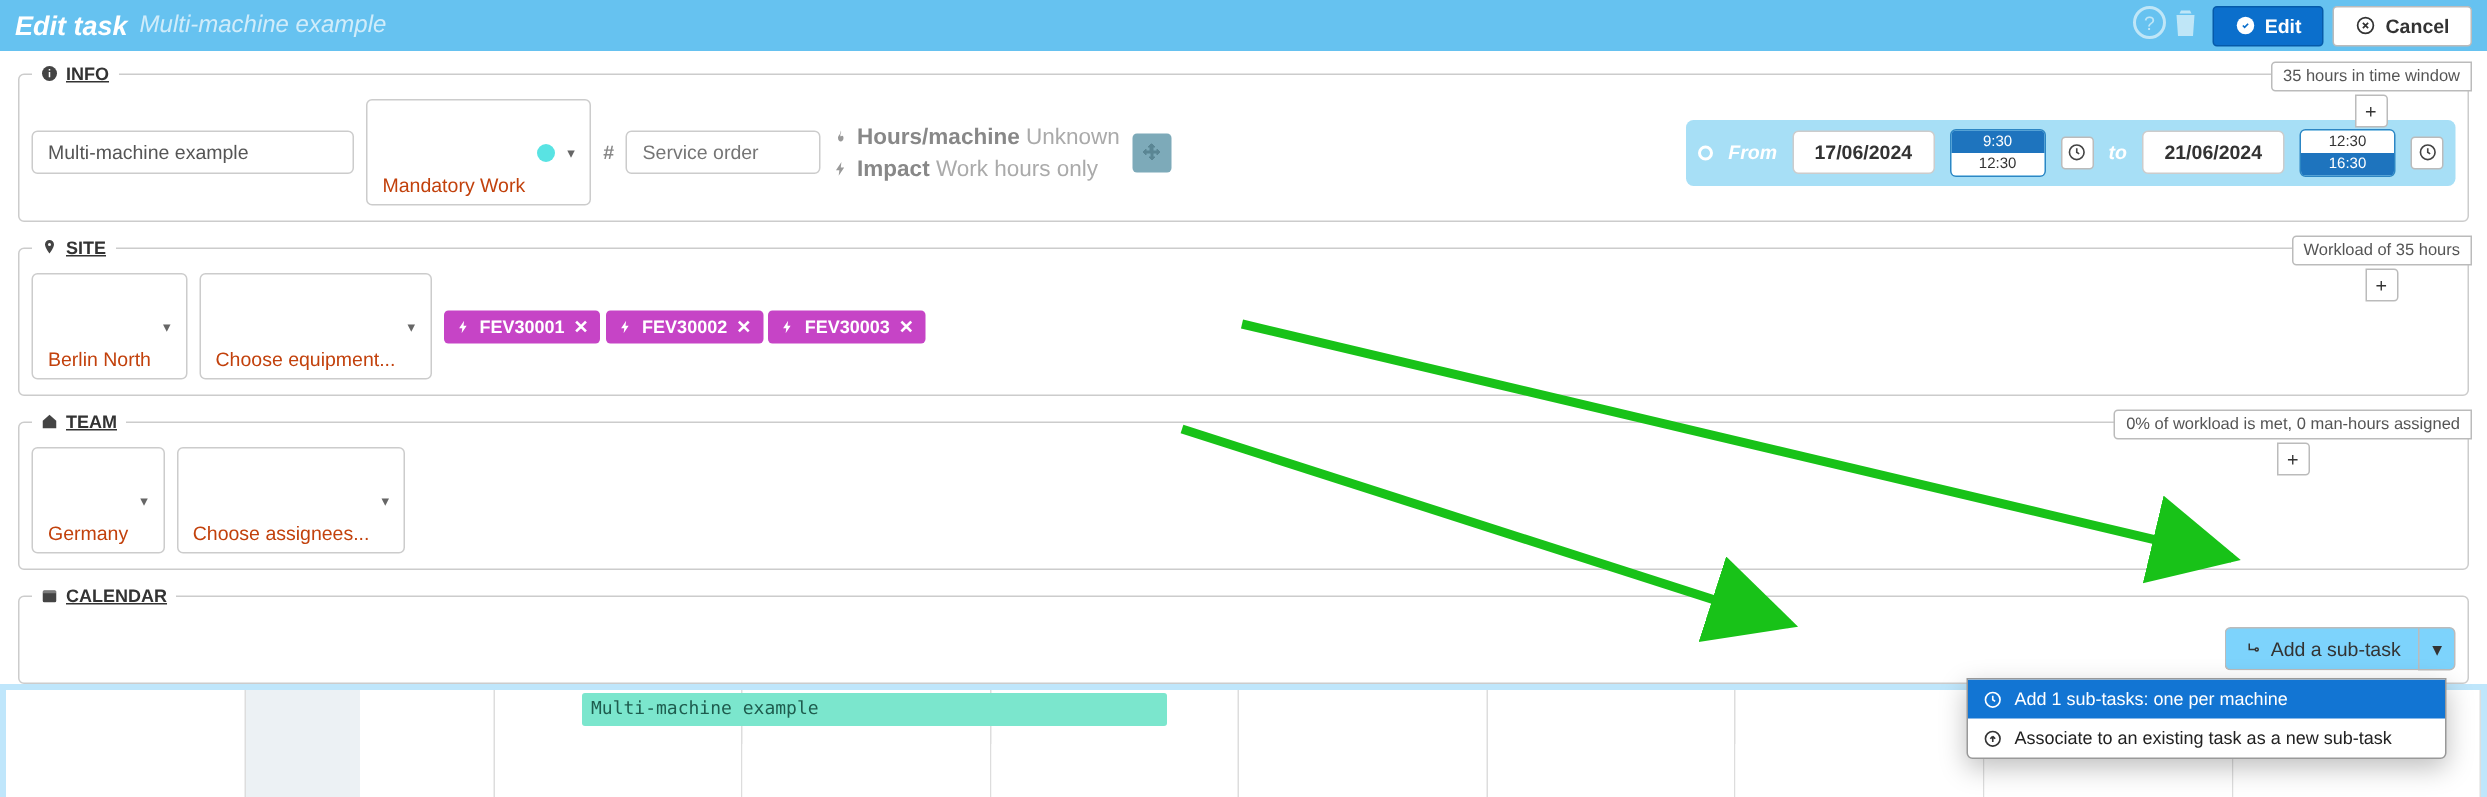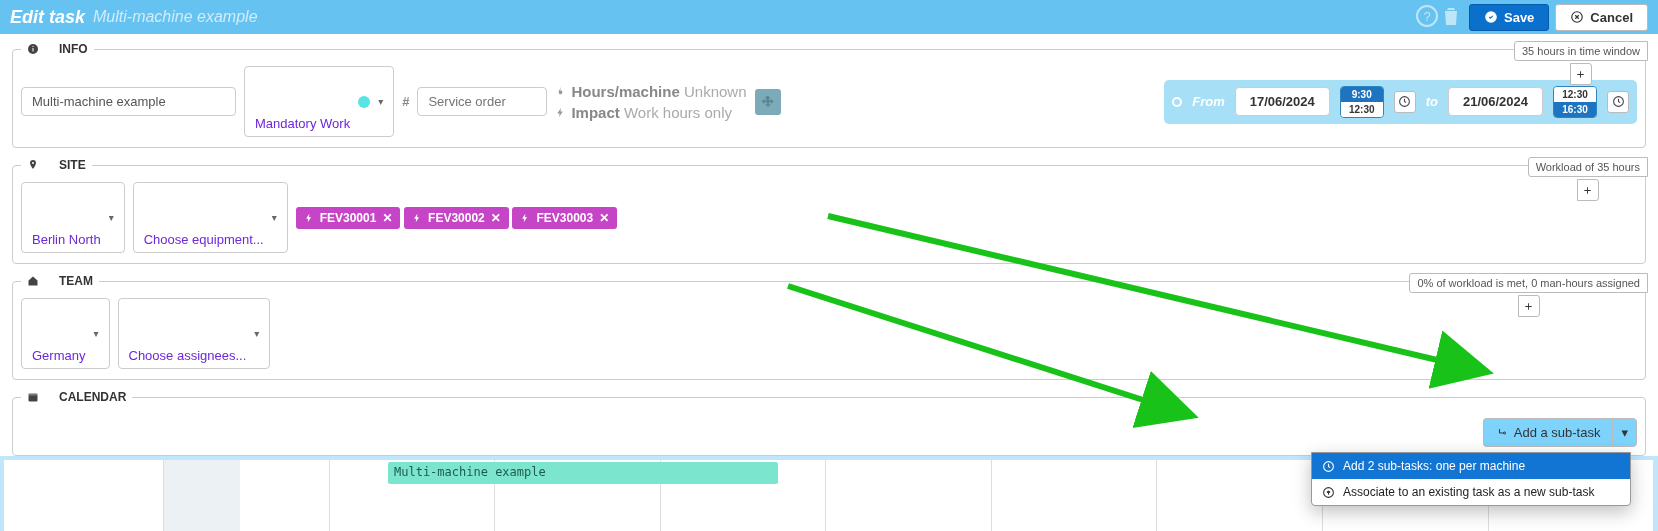--- a/index.html
+++ b/index.html
@@ -11,45 +11,45 @@
   .topbar .spacer { flex:1; }
   .topbar .iconbtn { width:24px; text-align:center; color:#bfe6f7; cursor:pointer; font-size:15px; }
   .btn { display:inline-flex; align-items:center; padding:5px 14px; border-radius:3px; border:1px solid #bbb; background:#fff; cursor:pointer; font-size:13px; font-weight:bold; gap:6px;}
   .btn-primary { background:#0b6fcc; border-color:#055aa9; color:#fff; }
   .btn-default { background:#fff; color:#333; }
   .btn svg { width:14px; height:14px; }
   .topbar .btn { margin-left:6px; }
 
   .panel-container { padding:8px 12px; }
   fieldset.panel { border:1px solid #ccc; border-radius:4px; margin:0 0 10px 0; padding:10px 8px 10px 8px; position:relative; background:#fff;}
-  fieldset.panel > legend { font-size:12px; font-weight:bold; color:#333; padding:0 6px; display:flex; align-items:center; gap:20px;}
+  fieldset.panel > legend { font-size:12px; font-weight:bold; color:#333; padding:0 6px; display:flex; align-items:center; gap:5px;text-decoration:underline;}
   fieldset.panel > legend svg { width:12px; height:12px; fill:#444;}
   .pill-right { position:absolute; top:-15px; right:-3px; display:flex; align-items:center; gap:2px;flex-direction:column; }
   .pill { background:#fff; border:1px solid #bbb; border-radius:3px 0 0 3px; font-size:11px; color:#555; padding:3px 7px; }
   .plusbtn { background:#fff; border:1px solid #bbb; border-radius:0 3px 3px 0; width:22px; height:22px; display:flex; align-items:center; justify-content:center; cursor:pointer;}
   .plusbtn svg{width:11px;height:11px;fill:#333;}
 
   .row{display:flex;align-items:center;gap:8px;flex-wrap:wrap;}
   input.text{border:1px solid #ccc;border-radius:4px;padding:6px 10px;font-size:13px;color:#555;background:#fff;}
   .select-ish{border:1px solid #ccc;border-radius:4px;padding:5px 10px;font-size:13px;display:inline-flex;align-items:center;gap:8px;cursor:pointer;background:#fff;}
   .select-ish .caret{font-size:10px;color:#666;}
-  .blue-link{color:#6d28d9;margin-top:44px;}
+  .blue-link{color:#c2410c;margin-top:44px;}
   .dot-cyan{width:12px;height:12px;border-radius:50%;background:#59e3e3;display:inline-block;}
   .hash{color:#888;font-weight:bold;}
   .meta{font-size:15px;color:#888;line-height:1.4;}
   .meta .dim{color:#aaa;}
   .meta-row{display:flex;align-items:center;gap:5px;}
   .movebox{width:26px;height:26px;background:#7daab9;border-radius:3px;display:flex;align-items:center;justify-content:center;color:#5b8694;}
   .movebox svg{width:16px;height:16px;fill:#5b8694;stroke:#5b8694;}
 
   
   .daterange{background:#a7dff6;border-radius:5px;padding:6px 8px;display:flex;align-items:center;gap:10px;margin-left:auto;}
   .daterange .lbl{color:#fff;font-weight:bold;font-style:italic;}
   .daterange input.text{width:95px;text-align:center;font-weight:bold;color:#333;}
-  .timebadge{display:flex;flex-direction:column;border-radius:4px;overflow:hidden;border:1px solid #2c86c4;font-size:10px;font-weight:bold;width:44px;text-align:center;}
+  .timebadge{display:flex;flex-direction:column;border-radius:4px;overflow:hidden;border:1px solid #2c86c4;font-size:10px;font-weight:normal;width:64px;text-align:center;}
   .timebadge .t1{background:#1e74be;color:#fff;padding:2px 0;}
   .timebadge .t2{background:#fff;color:#333;padding:2px 0;}
   .timebadge.last .t1{background:#fff;color:#333;}
   .timebadge.last .t2{background:#1e74be;color:#fff;}
   .clockbtn{width:22px;height:22px;border:1px solid #bbb;border-radius:3px;background:#fff;display:flex;align-items:center;justify-content:center;cursor:pointer;}
   .clockbtn svg{width:13px;height:13px;fill:none;stroke:#444;stroke-width:2;}
   .tolbl{color:#fff;font-weight:bold;font-style:italic;}
   .dr-dot{width:10px;height:10px;border:2px solid #fff;border-radius:50%;}
 
   
@@ -100,21 +100,21 @@
   <span class="iconbtn">
     <svg viewBox="0 0 24 24" fill="currentColor">
         <path d="M6 7h12l-1 14H7L6 7zm3-3h6l1 2H8l1-2z"></path>
       </svg>
   </span>
   <button class="btn btn-primary">
     <svg viewBox="0 0 24 24" fill="currentColor">
         <circle cx="12" cy="12" r="10" fill="#fff"></circle>
         <path d="M9 12l2 2 4-4" stroke="#0b6fcc" stroke-width="2" fill="none"></path>
       </svg>
-    <span>Save</span>
+    <span>Edit</span>
   </button>
   <button class="btn btn-default">
     <svg viewBox="0 0 24 24">
         <circle cx="12" cy="12" r="9" fill="none" stroke="#333" stroke-width="2"></circle>
         <path d="M9 9l6 6M15 9l-6 6" stroke="#333" stroke-width="2"></path>
       </svg>
     <span>Cancel</span>
   </button>
 </div>
 
@@ -292,21 +292,21 @@
           <span class="caret">▾</span>
         </div>
       </div>
 
       <div class="menu">
         <div class="menu-item sel">
           <svg viewBox="0 0 24 24" fill="none" stroke="#fff" stroke-width="2">
               <circle cx="12" cy="12" r="9"></circle>
               <path d="M12 7v5l3 2"></path>
             </svg>
-          <span>Add 2 sub-tasks: one per machine</span>
+          <span>Add 1 sub-tasks: one per machine</span>
         </div>
         <div class="menu-item">
           <svg viewBox="0 0 24 24" fill="none" stroke="#333" stroke-width="2">
               <circle cx="12" cy="12" r="9"></circle>
               <path d="M12 16V9m0 0l-3 3m3-3l3 3"></path>
             </svg>
           <span>Associate to an existing task as a new sub-task</span>
         </div>
       </div>
     </div>

